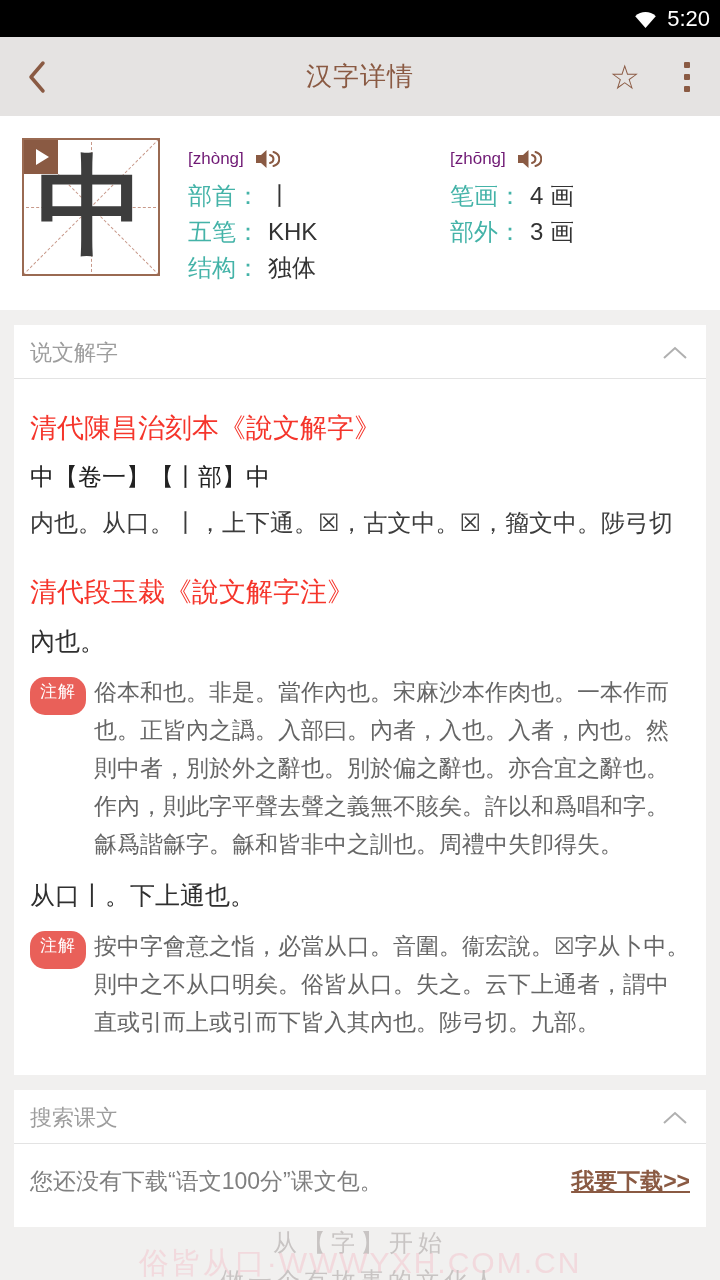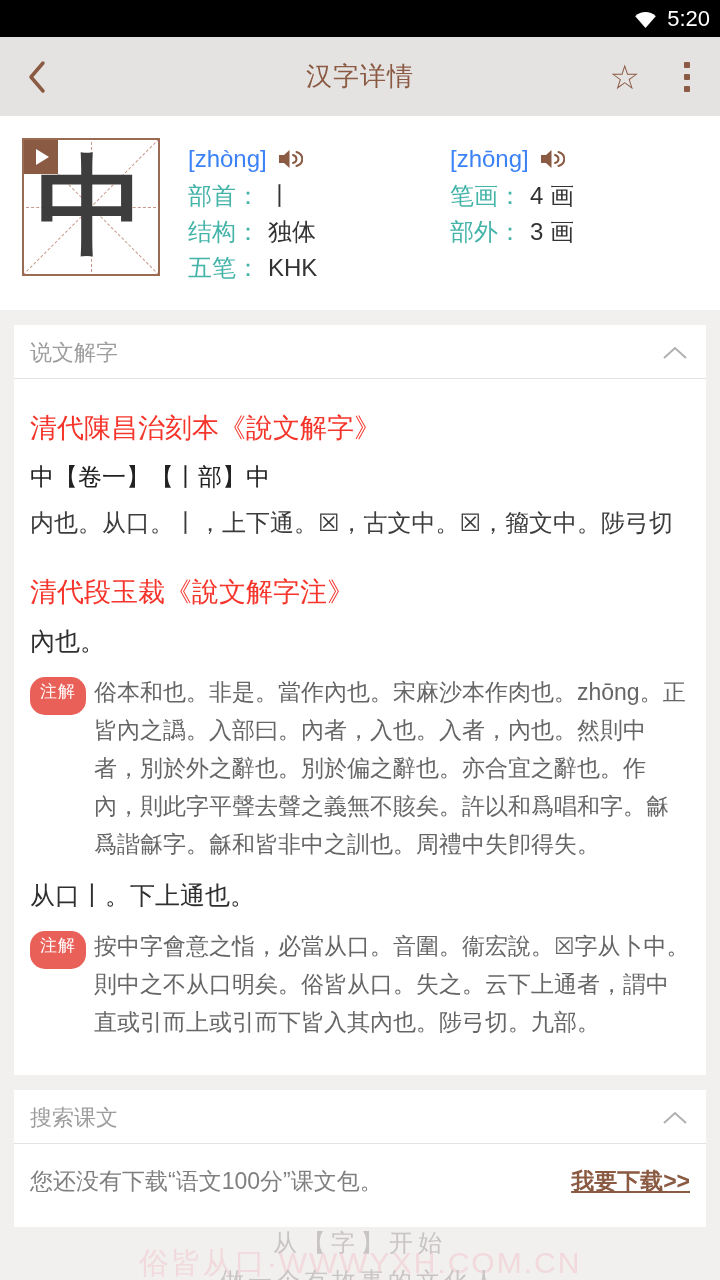--- a/index.html
+++ b/index.html
@@ -50,21 +50,21 @@
   }
   .play-btn {
     position:absolute; top:0; left:0; width:34px; height:34px; background:#8a5a43;
     display:flex; align-items:center; justify-content:center; z-index:2; cursor:pointer;
   }
   .play-tri { width:0; height:0; border-top:8px solid transparent; border-bottom:8px solid transparent; border-left:13px solid #fff; margin-left:3px; }
   .pron-cols { display:flex; margin-left:28px; padding-top:2px; }
   .pron-col { width:262px; }
   .pron-col.right { width:auto;text-align:right; }
   .pinyin-row { display:flex; align-items:center; gap:10px; height:38px; }
-  .pinyin { color:#3b82f6; font-size:24px; }
+  .pinyin { color:#701a75; font-size:17px; }
   .field-row { height:36px; display:flex; align-items:center; font-size:24px; }
   .field-label { color:#44b3a8; }
   .field-value { color:#333; margin-left:8px; }
   
   .gap { height:15px; flex:0 0 auto; }
   .card { background:#fff; margin:0 14px; flex:0 0 auto; }
   .card-header {
     display:flex; align-items:center; justify-content:space-between;
     padding:14px 18px 12px 16px; height:53px; cursor:pointer;
   }
@@ -150,26 +150,26 @@
             <path d="M16,8 a5,4.2 0 0 1 0,8" stroke="#8a5a43" stroke-width="2" fill="none" stroke-linecap="round"></path>
             <path d="M19.5,5 a9,7.5 0 0 1 0,14" stroke="#8a5a43" stroke-width="2" fill="none" stroke-linecap="round"></path>
           </svg>
         </span>
       </div>
       <div class="field-row">
         <span class="field-label">部首：</span>
         <span class="field-value">丨</span>
       </div>
       <div class="field-row">
+        <span class="field-label">五笔：</span>
+        <span class="field-value">KHK</span>
+      </div>
+      <div class="field-row">
         <span class="field-label">结构：</span>
         <span class="field-value">独体</span>
-      </div>
-      <div class="field-row">
-        <span class="field-label">五笔：</span>
-        <span class="field-value">KHK</span>
       </div>
     </div>
 
     <div class="pron-col right">
       <div class="pinyin-row">
         <span class="pinyin">[zhōng]</span>
         <span>
           <svg width="26" height="24" viewBox="0 0 26 24">
             <polygon points="2,8 7,8 12.5,3 12.5,21 7,16 2,16" fill="#8a5a43"></polygon>
             <path d="M16,8 a5,4.2 0 0 1 0,8" stroke="#8a5a43" stroke-width="2" fill="none" stroke-linecap="round"></path>
@@ -202,21 +202,21 @@
   </div>
   <div class="divider"></div>
   <div class="card-body">
     <div class="red-heading">清代陳昌治刻本《說文解字》</div>
     <div class="entry-line">中【卷一】【丨部】中</div>
     <div class="def-text">内也。从口。丨，上下通。☒，古文中。☒，籀文中。陟弓切</div>
     <div class="red-heading">清代段玉裁《說文解字注》</div>
     <div class="gloss">內也。</div>
     <div class="note-row">
       <span class="note-badge">注解</span>
-      <span class="note-text">俗本和也。非是。當作內也。宋麻沙本作肉也。zhōng。正皆內之譌。入部曰。內者，入也。入者，內也。然則中者，別於外之辭也。別於偏之辭也。亦合宜之辭也。作內，則此字平聲去聲之義無不賅矣。許以和爲唱和字。龢爲諧龢字。龢和皆非中之訓也。周禮中失卽得失。</span>
+      <span class="note-text">俗本和也。非是。當作內也。宋麻沙本作肉也。一本作而也。正皆內之譌。入部曰。內者，入也。入者，內也。然則中者，別於外之辭也。別於偏之辭也。亦合宜之辭也。作內，則此字平聲去聲之義無不賅矣。許以和爲唱和字。龢爲諧龢字。龢和皆非中之訓也。周禮中失卽得失。</span>
     </div>
     <div class="gloss">从口丨。下上通也。</div>
     <div class="note-row">
       <span class="note-badge">注解</span>
       <span class="note-text">按中字會意之恉，必當从口。音圍。衞宏說。☒字从卜中。則中之不从口明矣。俗皆从口。失之。云下上通者，謂中直或引而上或引而下皆入其內也。陟弓切。九部。</span>
     </div>
   </div>
 </div>
 
 <div class="gap"></div>

